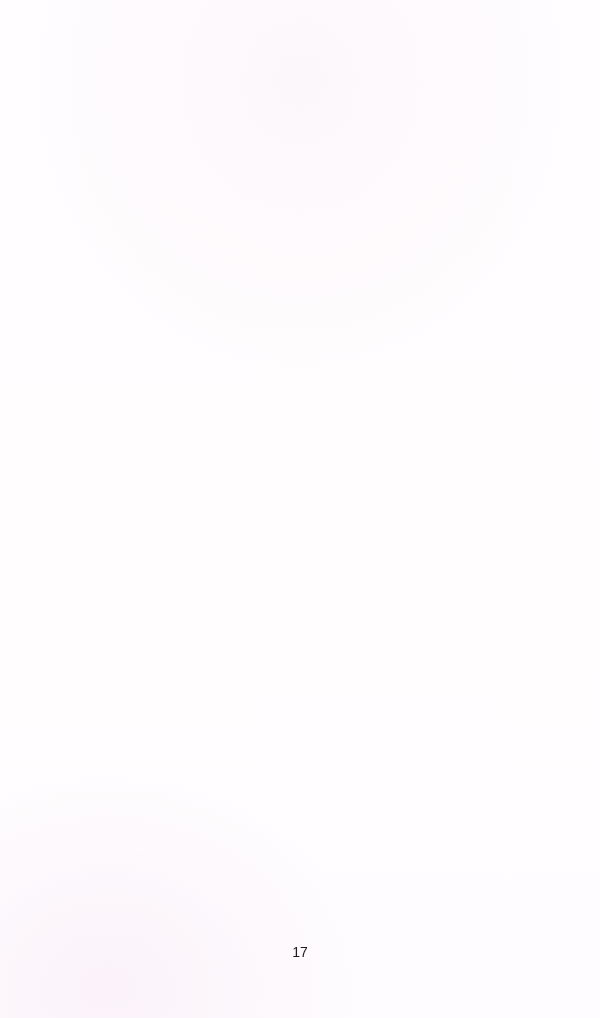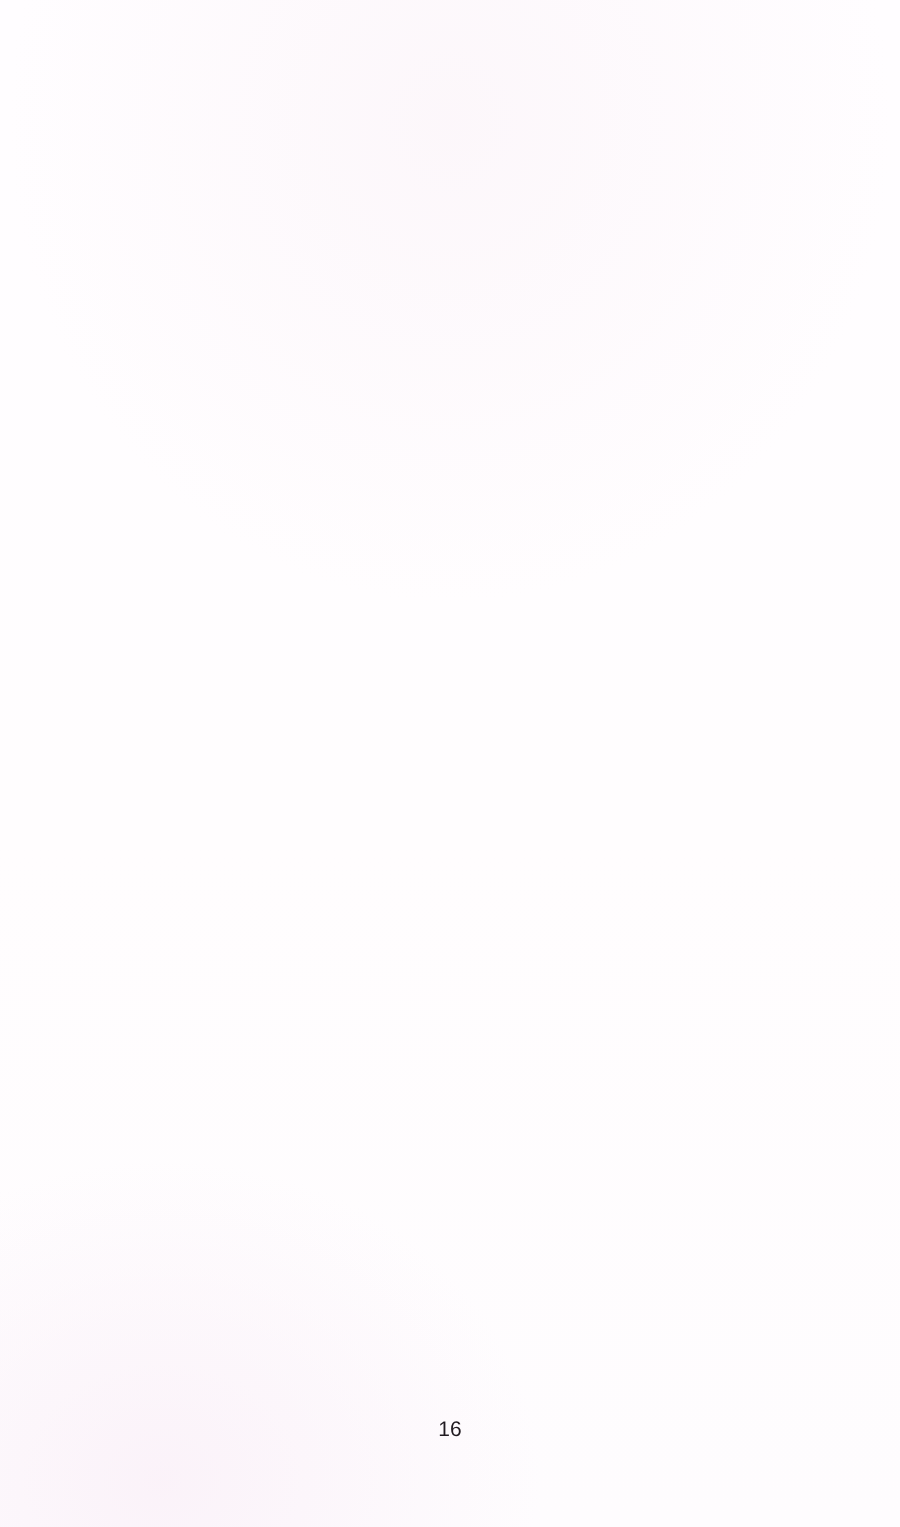--- a/index.html
+++ b/index.html
@@ -161,14 +161,14 @@
 
   <div class="body-text">
       <p class="para"><b>V. 1. Pablo, siervo de Cristo Jesús,… </b><i>Doulos</i><span> estrictamente, significa siervo; se traduce “esclavo”, en contraste con “libre” en 1 Corintios 12:13; también en Apocalipsis 6:15. “Jesús”, en hebreo “Josué”, significa “El SEÑOR es salvación”.</span></p>
       <p class="para indent"><span>El orden de los títulos Jesucristo y Cristo Jesús es siempre significativo: “Cristo Jesús” describe a Aquel que estaba con el Padre en gloria eterna, y que vino a la tierra, encarnándose; “Jesucristo” lo describe como Aquel que se humilló a sí mismo, que fue despreciado y rechazado, y soportó la cruz, pero que después fue exaltado y glorificado. “Cristo Jesús” atestigua su preexistencia; “Jesucristo” su resurrección y exaltación.</span></p>
       <p class="para indent"><b>…llamado a ser apóstol: apartado para el evangelio de Dios,… </b><span>Fue separado, en primer lugar, en el propósito de Dios, antes de su conversión (Gál. 1: 15); en segundo lugar, en la experiencia real, en su conversión; en tercer lugar, en Antioquía, por el Espíritu Santo, para su vida en el evangelio (Hech. 13:1).</span></p>
       <p class="para indent"><span>Los vv. 2-6 contienen un esbozo del tema del evangelio. Hay cuatro títulos, y estos corresponden respectivamente a las cuatro partes de las Escrituras: (1) la promesa del evangelio (v. 2); (2) la Persona del evangelio (vv. 3, 4); (3) la predicación del evangelio (vv. 4, 5); (4) el producto del evangelio (v. 6).</span></p>
       <p class="para indent"><span>La promesa se transmite en el AT; la Persona es el tema especial de los cuatro Evangelios; la predicación se registra en Hechos; el producto consiste en aquellos a quienes se dirige el resto del NT.</span></p>
       <p class="para"><b>V. 2. …que él había prometido antes por medio de sus profetas… </b><span>La obra del profeta, es decir, la verdad espiritual, ya sea predictiva o de otro tipo. Así,</span></p>
     </div>
 
-  <div class="folio">16</div>
+  <div class="folio">17</div>
 </div>
 
 </body></html>

